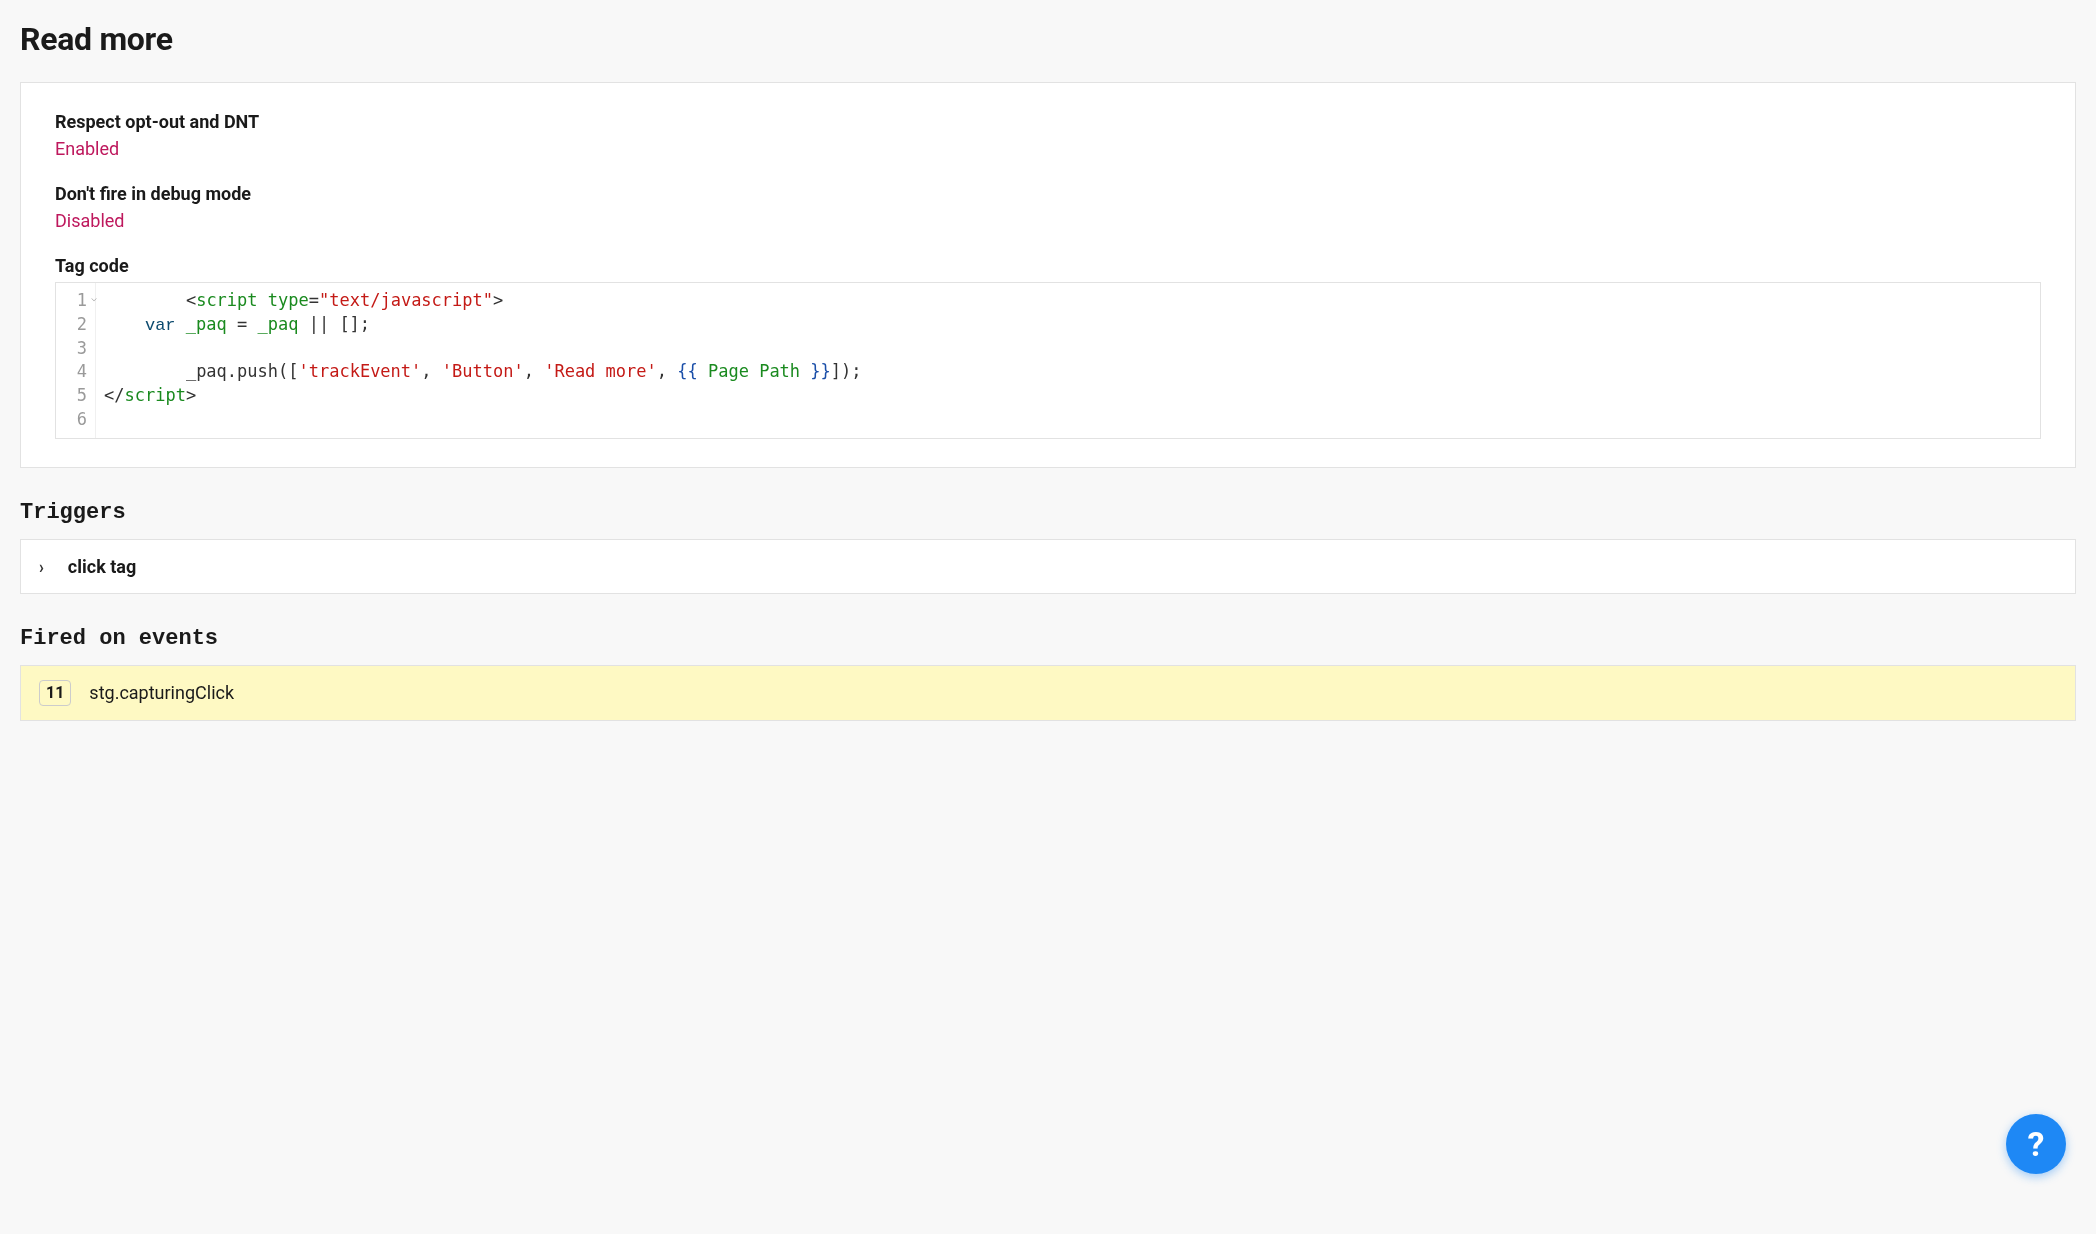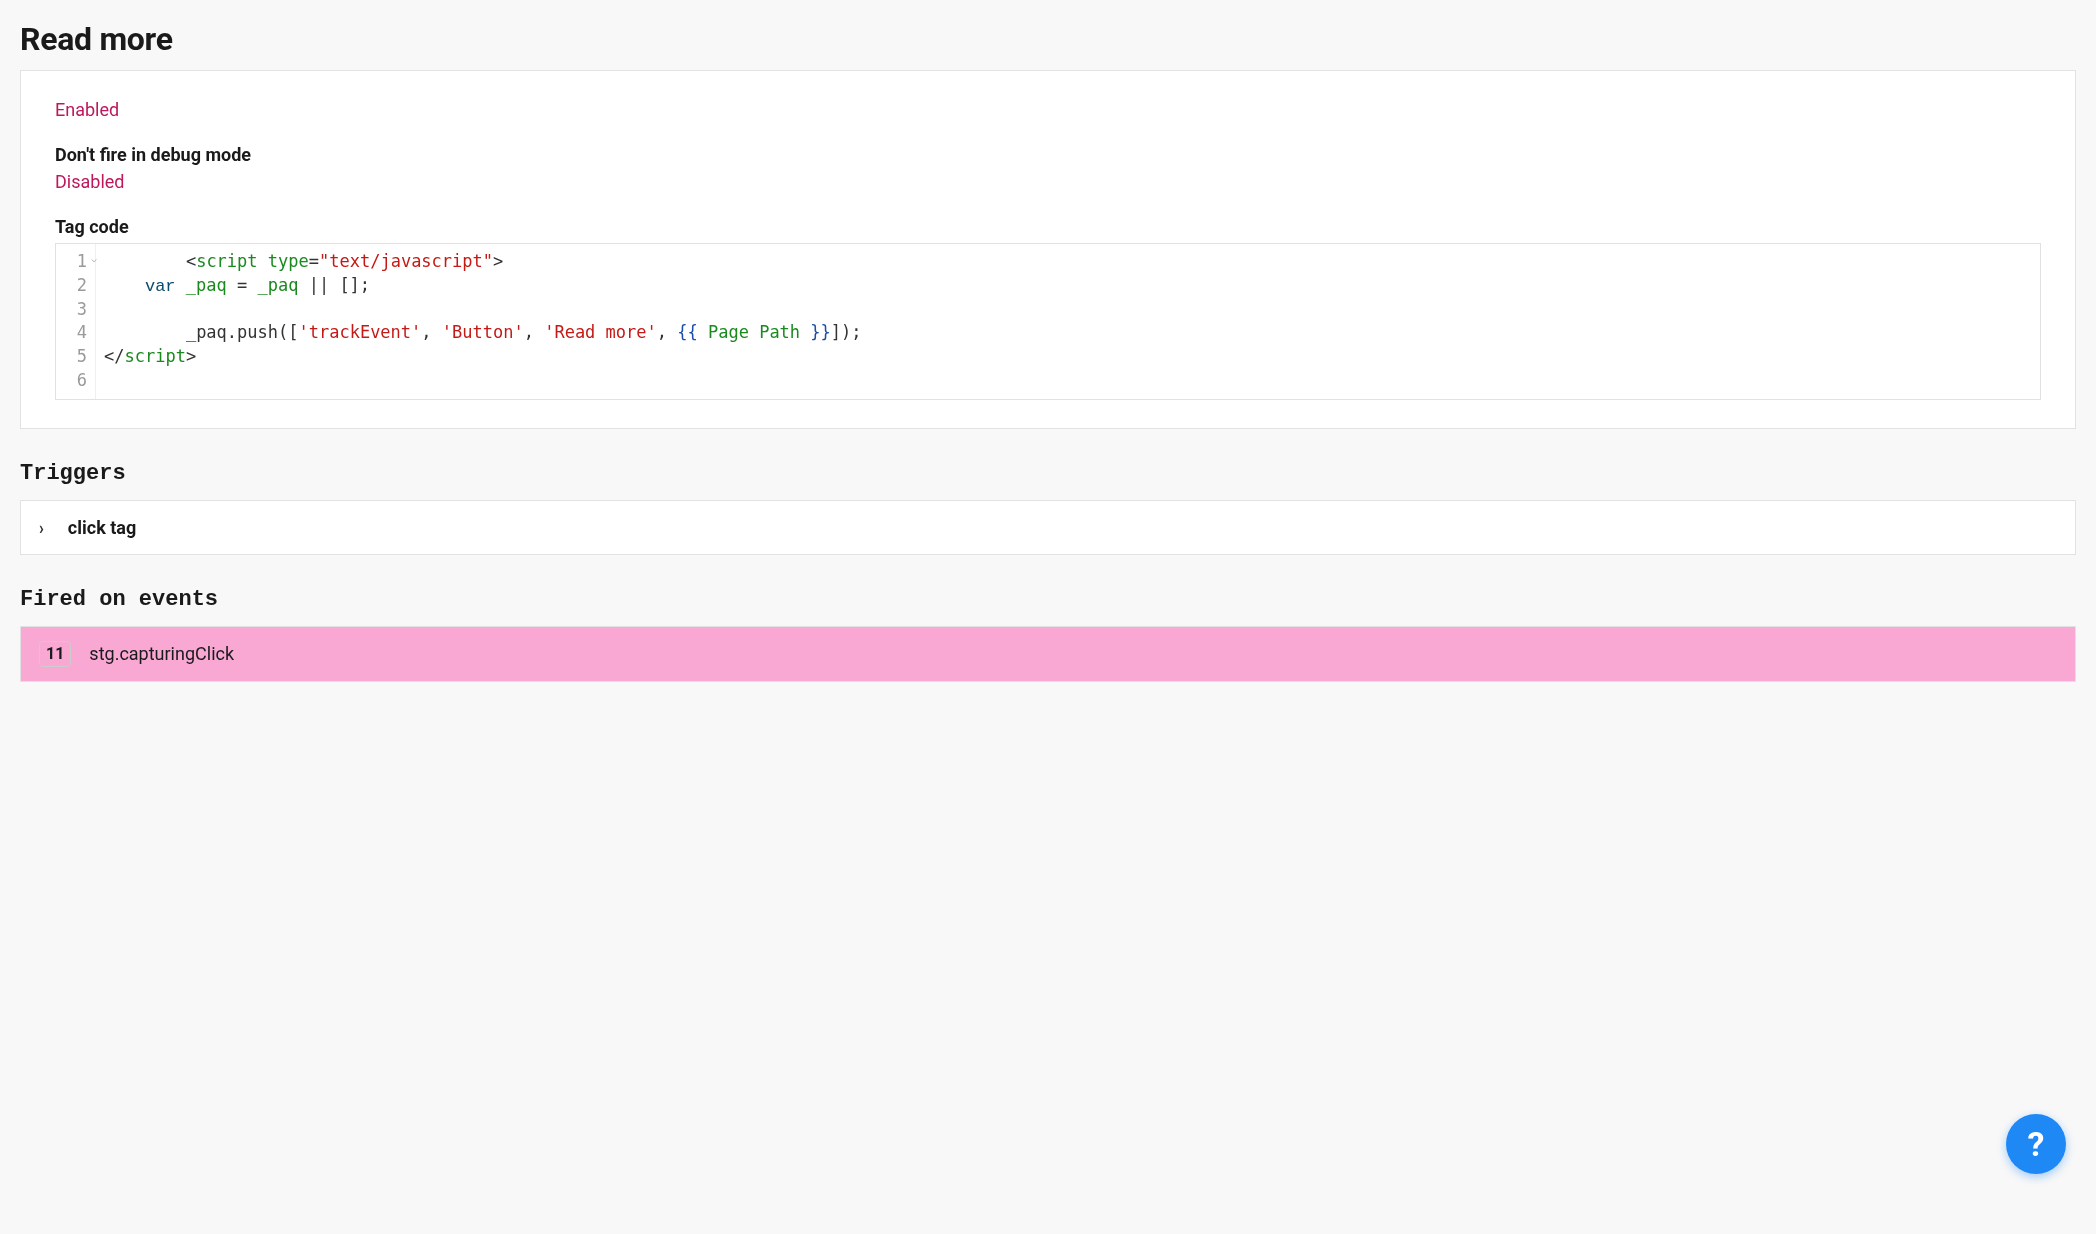--- a/index.html
+++ b/index.html
@@ -9,21 +9,21 @@
     }
     body {
       font-family: -apple-system, BlinkMacSystemFont, "Segoe UI", Roboto, Helvetica, Arial, sans-serif;
       background: #f8f8f8;
       padding: 20px;
       color: #1a1a1a;
     }
     .page-title {
       font-size: 32px;
       font-weight: 700;
-      margin-bottom: 12px;
+      margin-bottom: 24px;
       letter-spacing: -0.3px;
     }
     .panel {
       background: #fff;
       border: 1px solid #e2e2e2;
       padding: 28px 34px;
       margin-bottom: 32px;
     }
     .field-group {
       margin-bottom: 24px;
@@ -114,21 +114,21 @@
       color: #333;
       display: inline-block;
       transform: scaleY(1.2);
     }
     .trigger-row .trigger-name {
       font-size: 18px;
       font-weight: 700;
     }
 
     .event-row {
-      background: #f9a8d4;
+      background: #fef9c3;
       border: 1px solid #e2e2e2;
       padding: 14px 18px;
       display: flex;
       align-items: center;
     }
     .event-badge {
       display: inline-flex;
       align-items: center;
       justify-content: center;
       min-width: 30px;
@@ -165,20 +165,21 @@
     }
   </style>
 </head>
 <body>
 
 <h1 class="page-title">Read more</h1>
 
 <div class="panel">
 
   <div class="field-group">
+    <div class="field-label">Respect opt-out and DNT</div>
     <div class="field-value">Enabled</div>
   </div>
 
   <div class="field-group">
     <div class="field-label">Don't fire in debug mode</div>
     <div class="field-value">Disabled</div>
   </div>
 
   <div class="field-group">
     <div class="field-label">Tag code</div>

